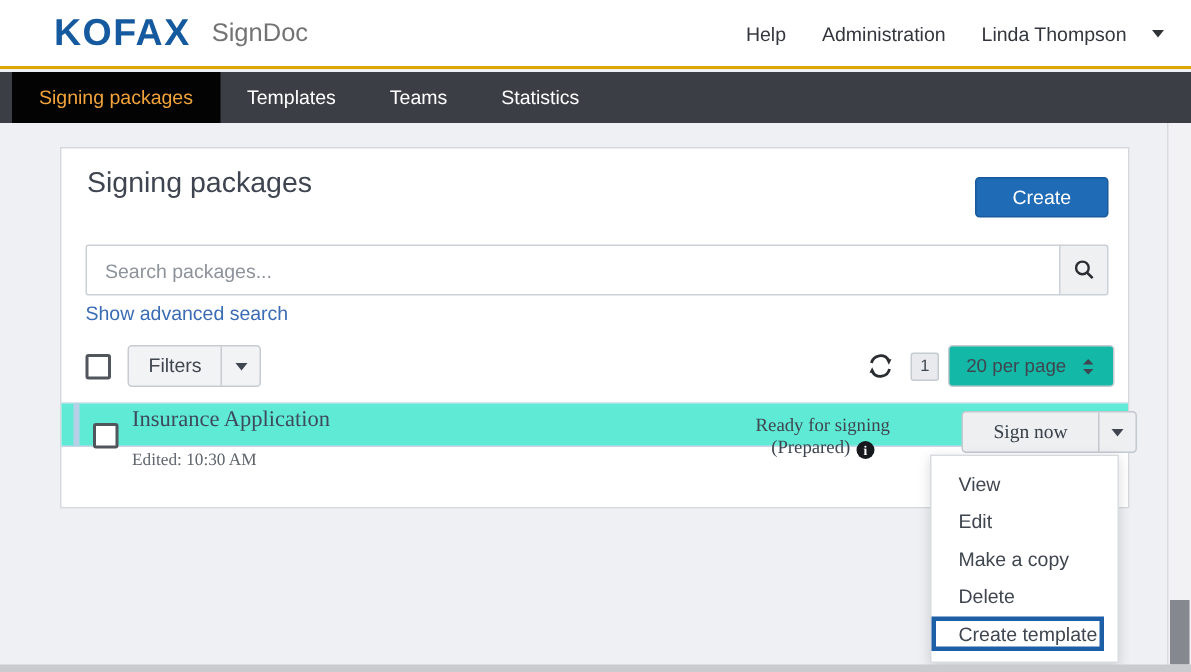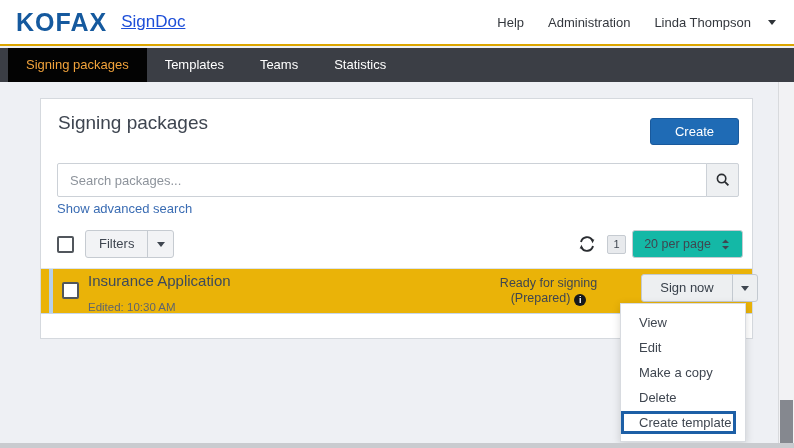--- a/index.html
+++ b/index.html
@@ -7,22 +7,22 @@
   #screen {
     position:relative; width:794px; height:448px; overflow:hidden;
     background:#eef0f4; font-family:"Liberation Sans", sans-serif;
   }
   
   .top-header {
     position:absolute; top:0; left:0; width:794px; height:46px;
     background:#fff; border-bottom:2px solid #dca500;
     display:flex; align-items:center;
   }
-  .logo { margin-left:16px; font-size:25px; font-weight:bold; color:#15599e; letter-spacing:1px; }
-  .product { margin-left:14px; font-size:17px; color:#1d4ed8;text-decoration:underline; }
+  .logo { margin-left:36px; font-size:25px; font-weight:bold; color:#15599e; letter-spacing:1px; }
+  .product { margin-left:14px; font-size:17px; color:#737373; }
   .header-right { margin-left:auto; display:flex; align-items:center; gap:24px; padding-right:18px; font-size:13px; color:#33373d; }
   .header-link { cursor:pointer; }
   .user-menu { display:flex; align-items:center; gap:17px; cursor:pointer; }
   .caret-down { width:0; height:0; border-left:4px solid transparent; border-right:4px solid transparent; border-top:5px solid #3f4650; }
   .user-menu .caret-down { border-top-color:#2f3338; }
   
   .nav {
     position:absolute; top:48px; left:0; width:794px; height:34px;
     background:#3b3e45; display:flex; padding-left:8px;
   }
@@ -69,22 +69,22 @@
     font-size:11px; line-height:17px; text-align:center; color:#3f4650;
   }
   .per-page {
     position:absolute; left:591px; top:131px; width:111px; height:28px;
     background:#14b8a6; border:1px solid #c6cbd1; border-radius:3px;
     display:flex; align-items:center; justify-content:center; gap:9px;
     font-size:12.5px; color:#3f4650; cursor:pointer;
   }
   
   .row {
-    position:absolute; left:0; top:169px; width:711px; height:46px;
-    background:#eab308; border-top:1px solid #dbe4ef; border-bottom:1px solid #c9d7e9;
+    position:absolute; left:0; top:169px; width:711px; height:30px;
+    background:#5eead4; border-top:1px solid #dbe4ef; border-bottom:1px solid #c9d7e9;font-family:Liberation Serif, serif;
   }
   .row-accent { position:absolute; left:8px; top:0; width:4px; height:100%; background:#b7d0e8; }
   .row-checkbox { position:absolute; left:21px; top:13px; }
   .row-title { position:absolute; left:47px; top:3px; font-size:15px; color:#3d4a5c; cursor:pointer; }
   .row-edited { position:absolute; left:47px; top:32px; font-size:11.5px; color:#5f656d; }
   .row-status { position:absolute; left:440px; top:7px; width:135px; text-align:center; font-size:12.5px; color:#3f4650; line-height:15px; }
   .info-icon {
     display:inline-block; width:12px; height:12px; border-radius:50%;
     background:#15181c; color:#fff; font-size:9px; font-weight:bold;
     line-height:12px; text-align:center; vertical-align:-1px; margin-left:4px;

